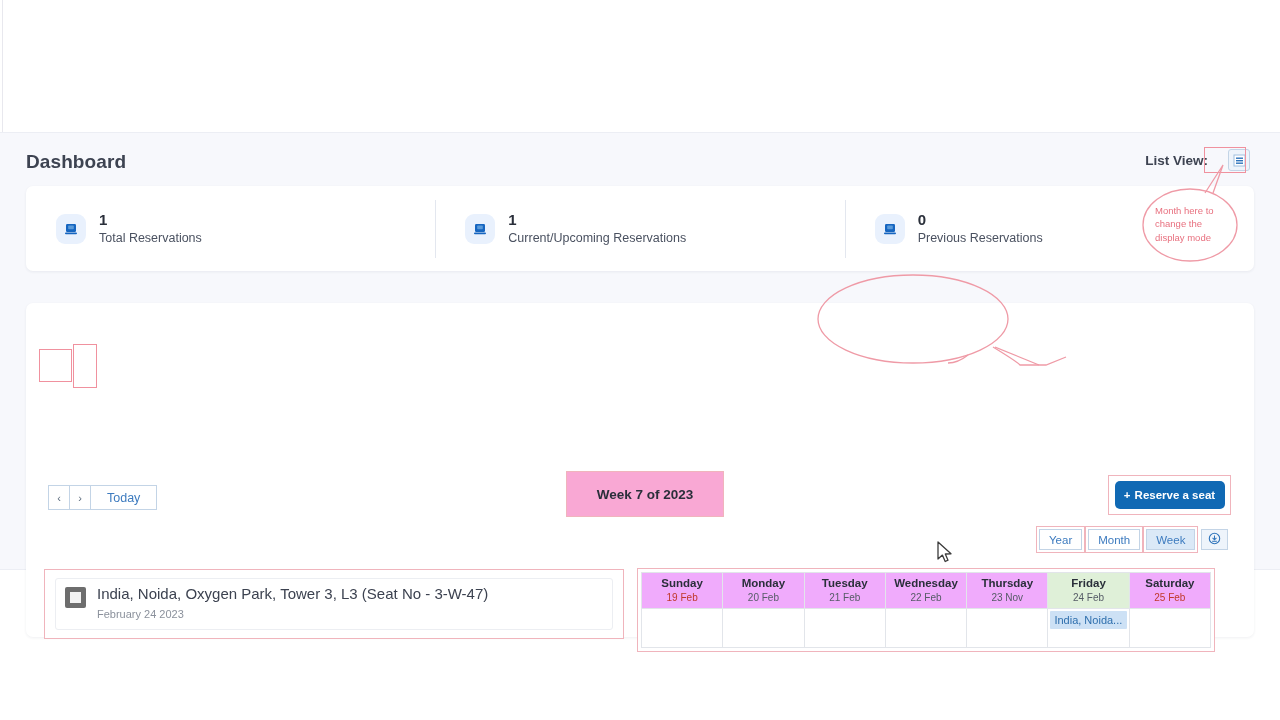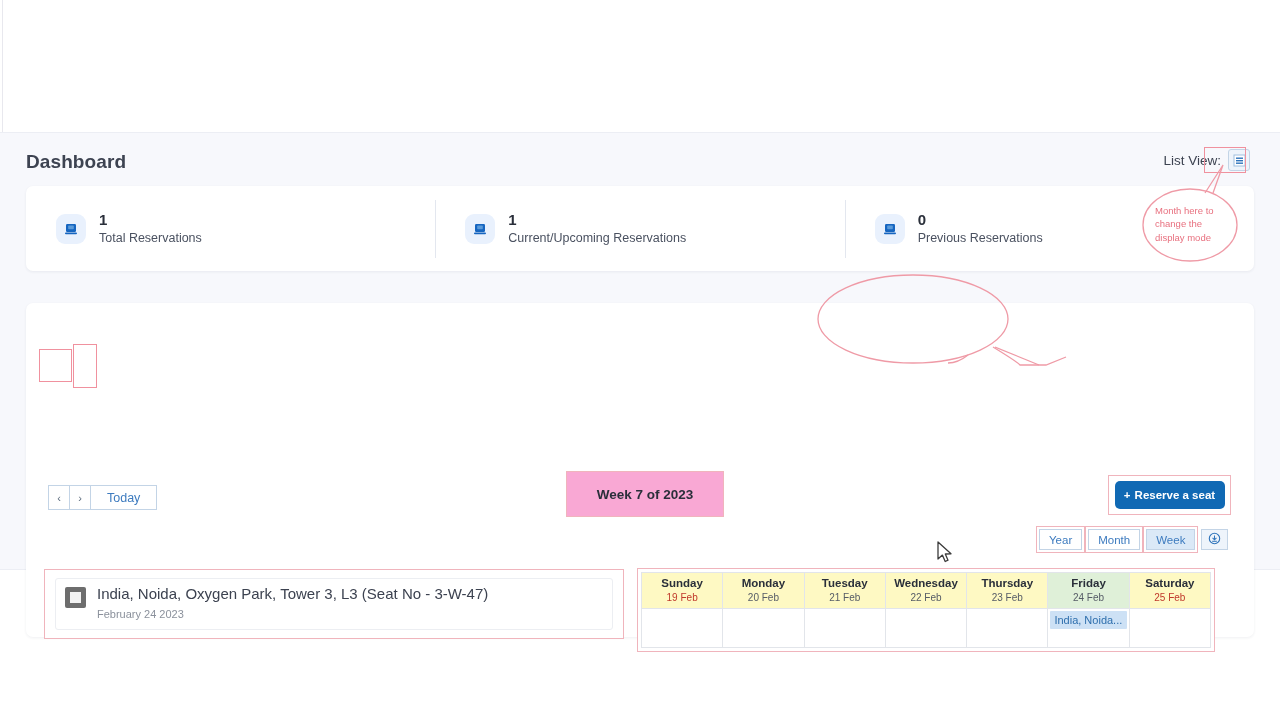--- a/index.html
+++ b/index.html
@@ -29,21 +29,21 @@
   
   .page-title {
     position: absolute; left: 26px; top: 18px;
     font-size: 19px; font-weight: bold; color: #3d4351;
     letter-spacing: .1px;
   }
 
   
   .listview-wrap {
     position: absolute; right: 30px; top: 16px;
-    display: flex; align-items: center; gap: 7px;
+    display: flex; align-items: center; gap: 20px; font-weight: bold;
   }
   .listview-label { font-size: 13.5px; color: #3d4351; }
   .listview-btn {
     width: 22px; height: 22px; border: 1px solid #c3d4e6;
     background: #eef4fb; border-radius: 3px;
     display: flex; align-items: center; justify-content: center;
     cursor: pointer;
   }
   .listview-btn svg { display:block; }
 
@@ -152,21 +152,21 @@
   .list-date { font-size: 11px; color: #8b919c; line-height: 1.1; }
 
   
   .cal-box {
     position: absolute; left: 611px; top: 265px;
     width: 578px; height: 84px;
     border: 1.5px solid #f0b4bc; background: #ffffff; padding: 3px;
   }
   table.cal { width: 100%; height: 100%; border-collapse: collapse; table-layout: fixed; }
   table.cal th, table.cal td { border: 1px solid #e2e5ea; }
-  table.cal th { height: 36px; vertical-align: middle; background: #fef9c3; }
+  table.cal th { height: 36px; vertical-align: middle; background: #f0abfc; }
   table.cal th.today-col { background: #dff0d8; }
   .dow { font-size: 11.5px; font-weight: bold; color: #2a2f3a; line-height: 1.3; }
   .dom { font-size: 10px; font-weight: normal; color: #555b66; line-height: 1.4; }
   .dom.weekend { color: #c0392b; }
   table.cal td { height: 38px; vertical-align: top; padding: 2px; }
   .event {
     background: #cde1f5; color: #2e6fad; font-size: 11px;
     padding: 3px 4px; border-radius: 1px; cursor: pointer;
     white-space: nowrap; overflow: hidden; text-overflow: ellipsis;
   }
@@ -322,21 +322,21 @@
               <th>
                 <div class="dow">Tuesday</div>
                 <div class="dom">21 Feb</div>
               </th>
               <th>
                 <div class="dow">Wednesday</div>
                 <div class="dom">22 Feb</div>
               </th>
               <th>
                 <div class="dow">Thursday</div>
-                <div class="dom">23 Feb</div>
+                <div class="dom">23 Nov</div>
               </th>
               <th class="today-col">
                 <div class="dow">Friday</div>
                 <div class="dom">24 Feb</div>
               </th>
               <th>
                 <div class="dow">Saturday</div>
                 <div class="dom weekend">25 Feb</div>
               </th>
             </tr>

